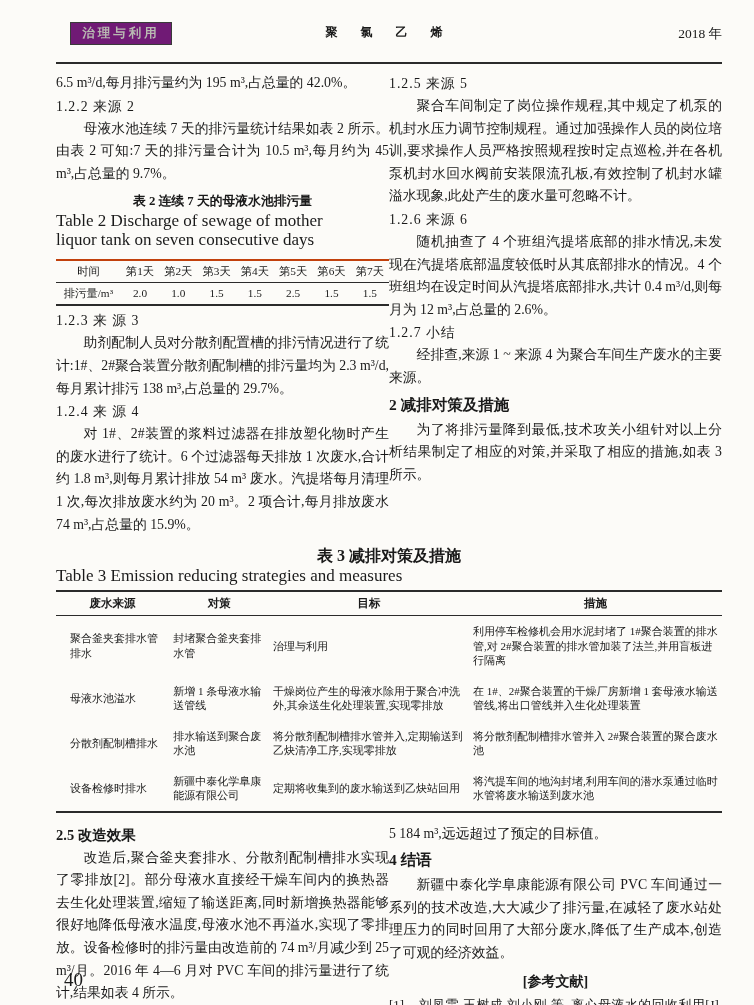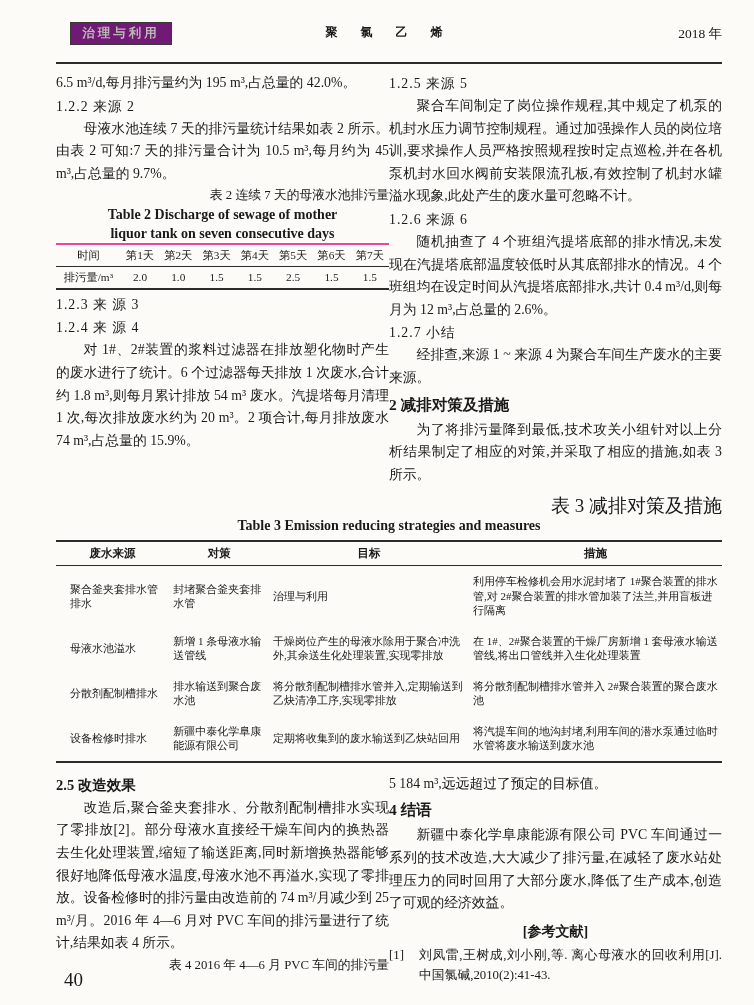--- a/index.html
+++ b/index.html
@@ -36,24 +36,24 @@
   .two-col { display:flex; margin-top:8px; }
   .col { flex:1 1 0; min-width:0; }
 
   p.body { font-size:13.8px; line-height:22.6px; text-align:justify; }
   p.ind { text-indent:2em; }
   .h3 { font-size:13.8px; line-height:23px; letter-spacing:1px; }
   .h1b { font-size:15.5px; font-weight:bold; line-height:26px; margin:2px 0 1px; }
   .h2b { font-size:14.5px; font-weight:bold; line-height:24px; }
 
   
-  .tcap-cn { text-align:right; font-weight:normal; font-size:12.8px; line-height:20px; margin-top:0; }
-  .tcap-en { text-align:center; font-weight:bold; font-size:14px; line-height:19px; font-family:"Liberation Serif",serif; }
-  table.rule3 { width:100%; border-collapse:collapse; margin-top:0;
-    border-top:2px solid #ec4899; border-bottom:2px solid #2b2b2b; }
+  .tcap-cn { text-align:center; font-weight:bold; font-size:12.8px; line-height:20px; margin-top:6px; }
+  .tcap-en { font-weight:normal; font-size:17px; line-height:19px; font-family:"Liberation Serif",serif; }
+  table.rule3 { width:100%; border-collapse:collapse; margin-top:10px;
+    border-top:2px solid #c2410c; border-bottom:2px solid #2b2b2b; }
   table.rule3 th, table.rule3 td {
     font-size:11.3px; font-weight:normal; text-align:center; padding:3px 1px; line-height:15px; }
   table.rule3 tr.hd { border-bottom:1px solid #2b2b2b; }
 
   
   .t3-wrap { margin-top:10px; }
   table.t3 { width:100%; border-collapse:collapse; margin-top:5px;
     border-top:2px solid #2b2b2b; border-bottom:2px solid #2b2b2b; }
   table.t3 th { font-size:11.5px; font-weight:bold; padding:4px 2px; border-bottom:1px solid #2b2b2b; }
   table.t3 td { font-size:11px; line-height:14.5px; padding:8px 4px; vertical-align:middle; text-align:left; }
@@ -107,38 +107,39 @@
             <td>1.5</td>
             <td>1.5</td>
             <td>2.5</td>
             <td>1.5</td>
             <td>1.5</td>
           </tr>
         </tbody>
           </table>
 
         <div class="h3" style="margin-top:3px;">1.2.3  来 源 3</div>
+        <p class="body ind">助剂配制人员对分散剂配置槽的排污情况进行了统计:1#、2#聚合装置分散剂配制槽的排污量均为 2.3 m³/d,每月累计排污 138 m³,占总量的 29.7%。</p>
         <div class="h3">1.2.4  来 源 4</div>
         <p class="body ind">对 1#、2#装置的浆料过滤器在排放塑化物时产生的废水进行了统计。6 个过滤器每天排放 1 次废水,合计约 1.8 m³,则每月累计排放 54 m³ 废水。汽提塔每月清理 1 次,每次排放废水约为 20 m³。2 项合计,每月排放废水 74 m³,占总量的 15.9%。</p>
       </div>
 
       <div class="col">
         <div class="h3">1.2.5  来源 5</div>
         <p class="body ind">聚合车间制定了岗位操作规程,其中规定了机泵的机封水压力调节控制规程。通过加强操作人员的岗位培训,要求操作人员严格按照规程按时定点巡检,并在各机泵机封水回水阀前安装限流孔板,有效控制了机封水罐溢水现象,此处产生的废水量可忽略不计。</p>
         <div class="h3">1.2.6  来源 6</div>
         <p class="body ind">随机抽查了 4 个班组汽提塔底部的排水情况,未发现在汽提塔底部温度较低时从其底部排水的情况。4 个班组均在设定时间从汽提塔底部排水,共计 0.4 m³/d,则每月为 12 m³,占总量的 2.6%。</p>
         <div class="h3">1.2.7  小结</div>
         <p class="body ind">经排查,来源 1 ~ 来源 4 为聚合车间生产废水的主要来源。</p>
         <div class="h1b">2  减排对策及措施</div>
         <p class="body ind">为了将排污量降到最低,技术攻关小组针对以上分析结果制定了相应的对策,并采取了相应的措施,如表 3 所示。</p>
       </div>
     </div>
 
     <div class="t3-wrap">
-      <div class="tcap-cn" style="font-size:19px;">表 3  减排对策及措施</div>
+      <div class="tcap-cn" style="font-size:16px;">表 3  减排对策及措施</div>
       <div class="tcap-en">Table 3  Emission reducing strategies and measures</div>
       <table class="t3">
         <colgroup>
             <col style="width:17%">
             <col style="width:15%">
             <col style="width:30%">
             <col style="width:38%">
           </colgroup>
         <tbody>
             <tr>

